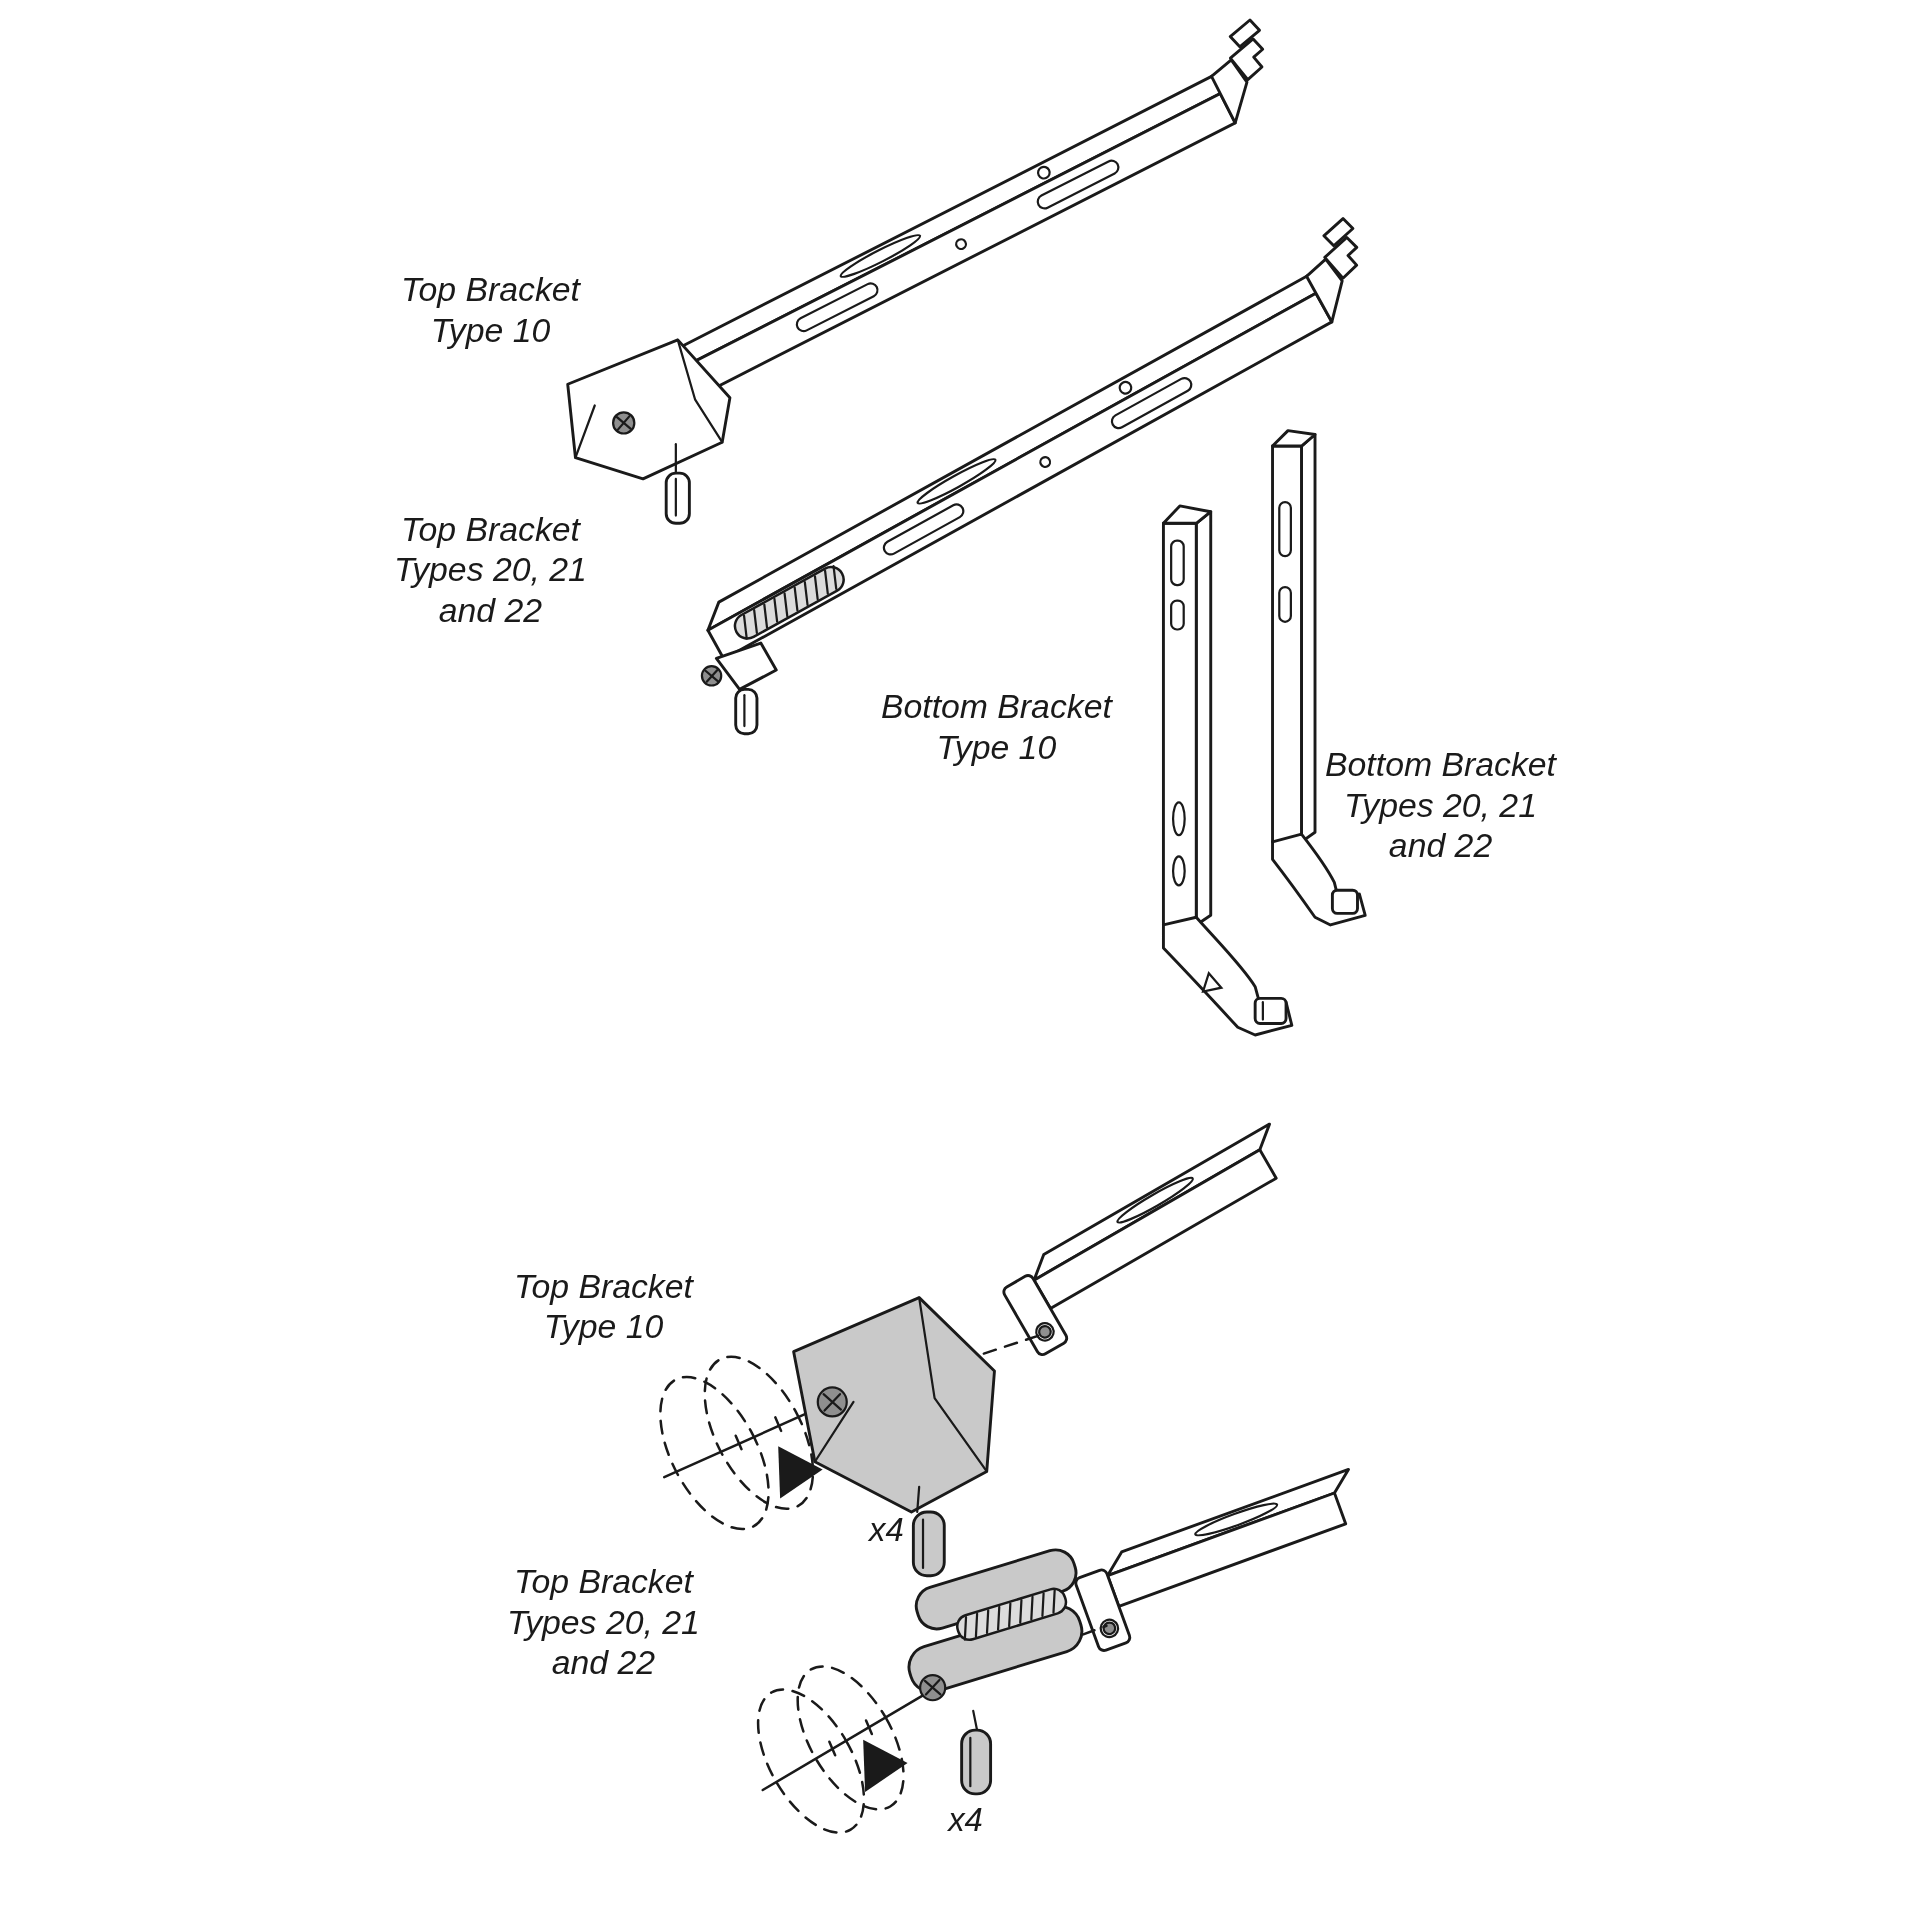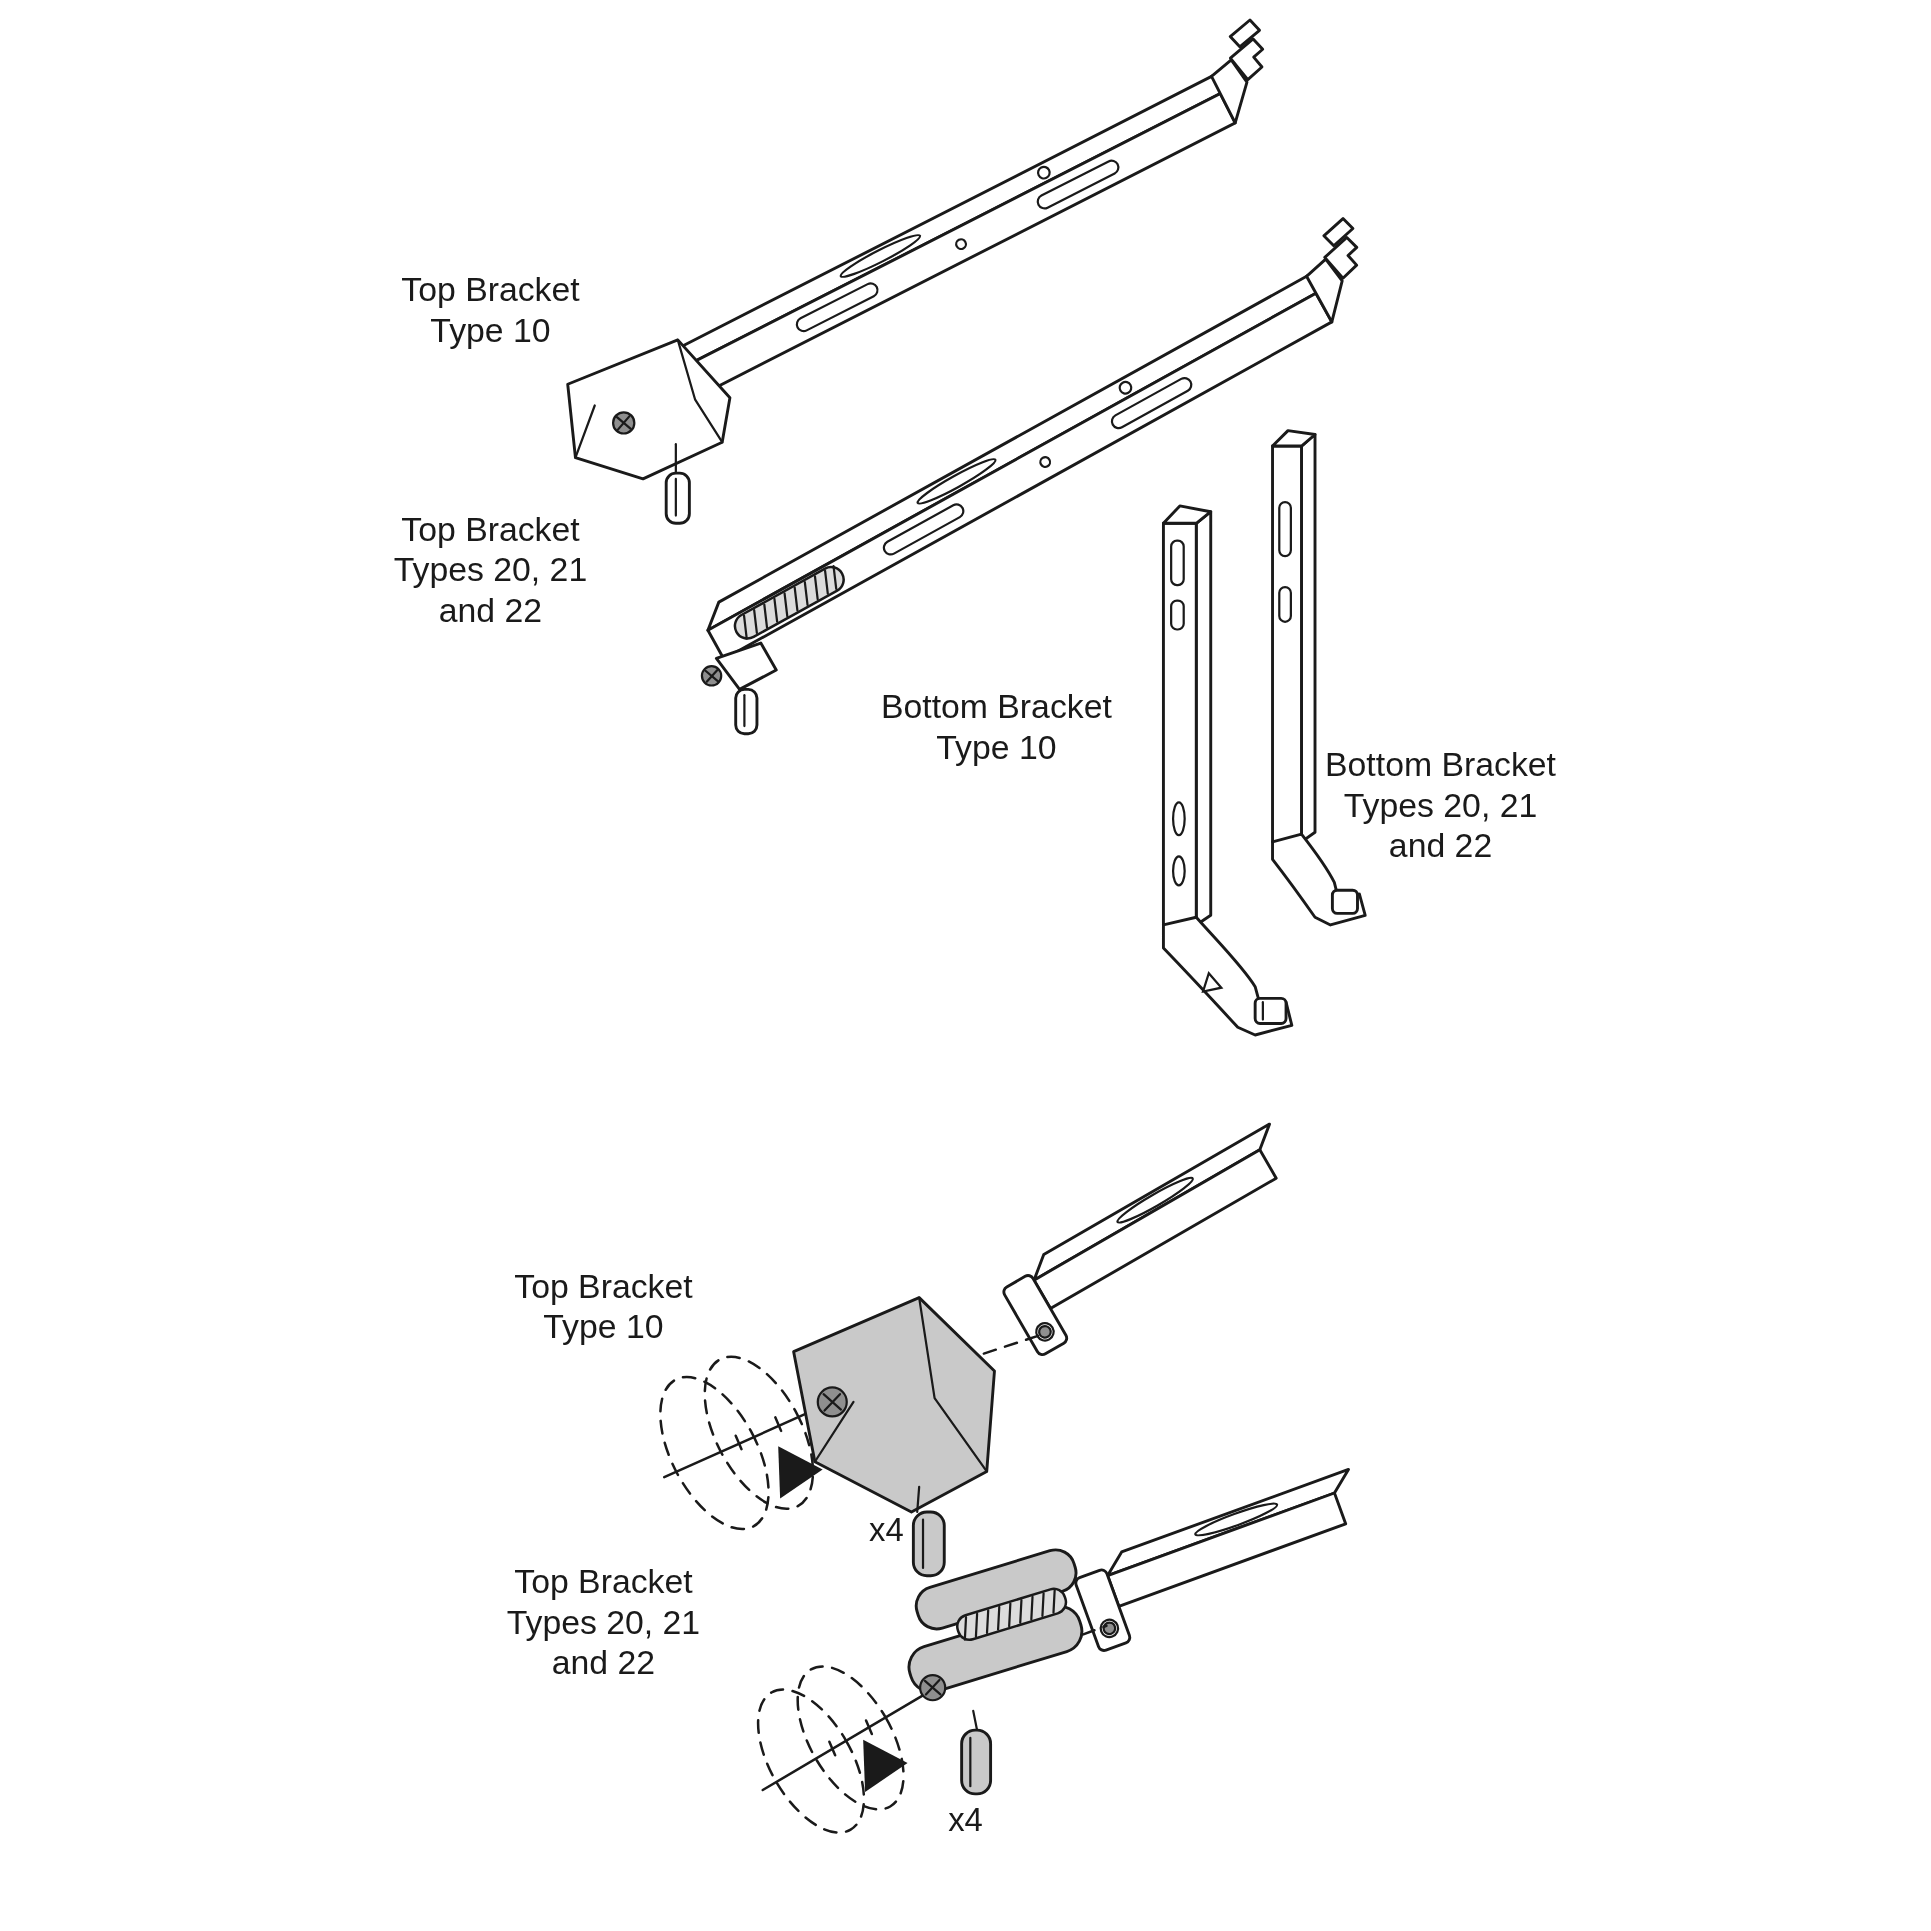--- a/index.html
+++ b/index.html
@@ -5,21 +5,21 @@
   html, body {
     margin: 0;
     padding: 0;
     background: #ffffff;
   }
   body {
     width: 1931px;
     height: 1931px;
     font-family: "Liberation Sans", sans-serif;
   }
-  .canvas-wrap { width: 1931px; height: 1931px; }
+  .canvas-wrap { width: 1931px; height: 1931px; font-style: italic; }
   svg { display: block; }
 
   
   .ln    { fill: #ffffff; stroke: #1a1a1a; stroke-width: 3; stroke-linejoin: round; stroke-linecap: round; }
   .ln2   { fill: none;    stroke: #1a1a1a; stroke-width: 2.3; stroke-linejoin: round; stroke-linecap: round; }
   .hole  { fill: #ffffff; stroke: #1a1a1a; stroke-width: 2.3; }
   .shade { fill: #c9c9c9; stroke: #1a1a1a; stroke-width: 3; stroke-linejoin: round; }
   .shade-light { fill: #dcdcdc; stroke: #1a1a1a; stroke-width: 2.6; stroke-linejoin: round; }
   .screw { fill: #8f8f8f; stroke: #1a1a1a; stroke-width: 2.3; }
   .dash  { fill: none; stroke: #1a1a1a; stroke-width: 2.6; stroke-dasharray: 13 10; stroke-linecap: round; }

